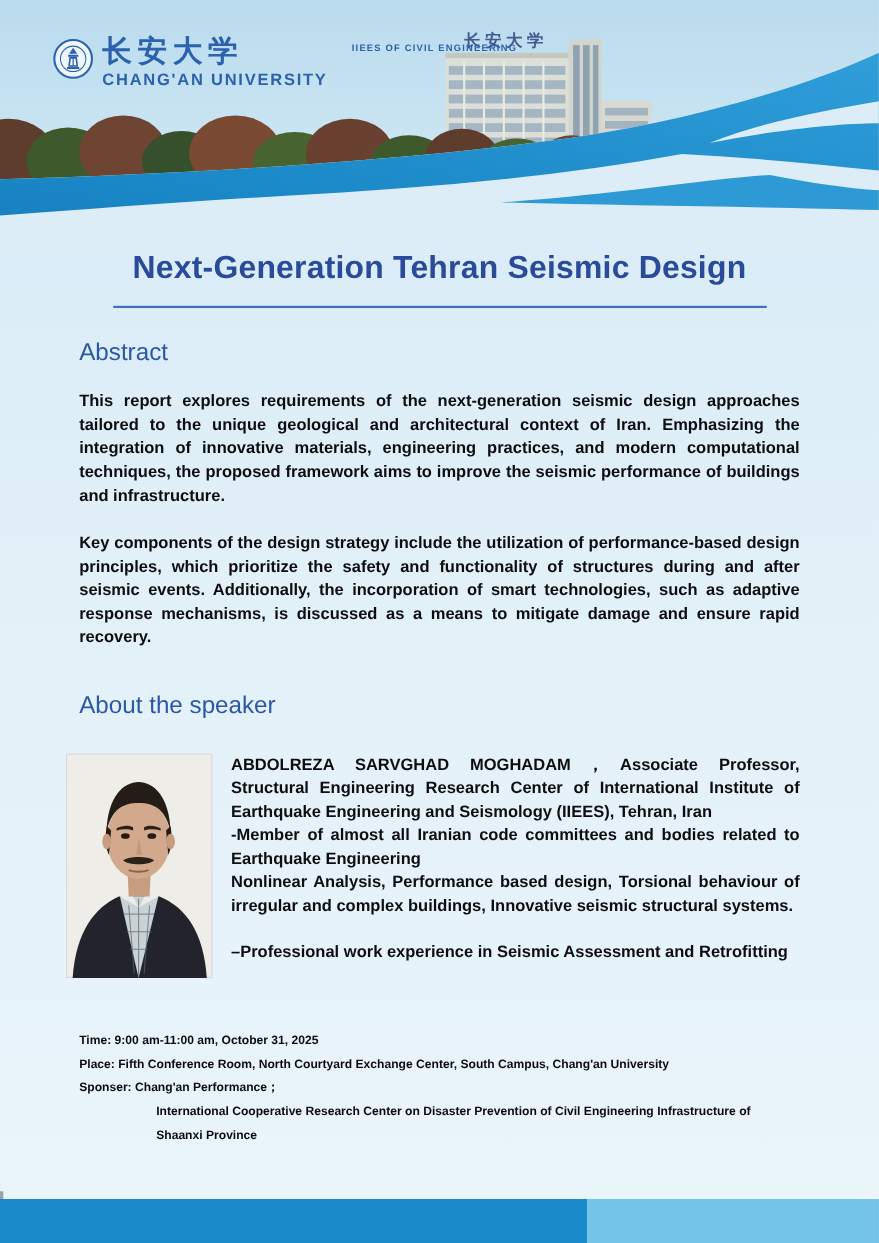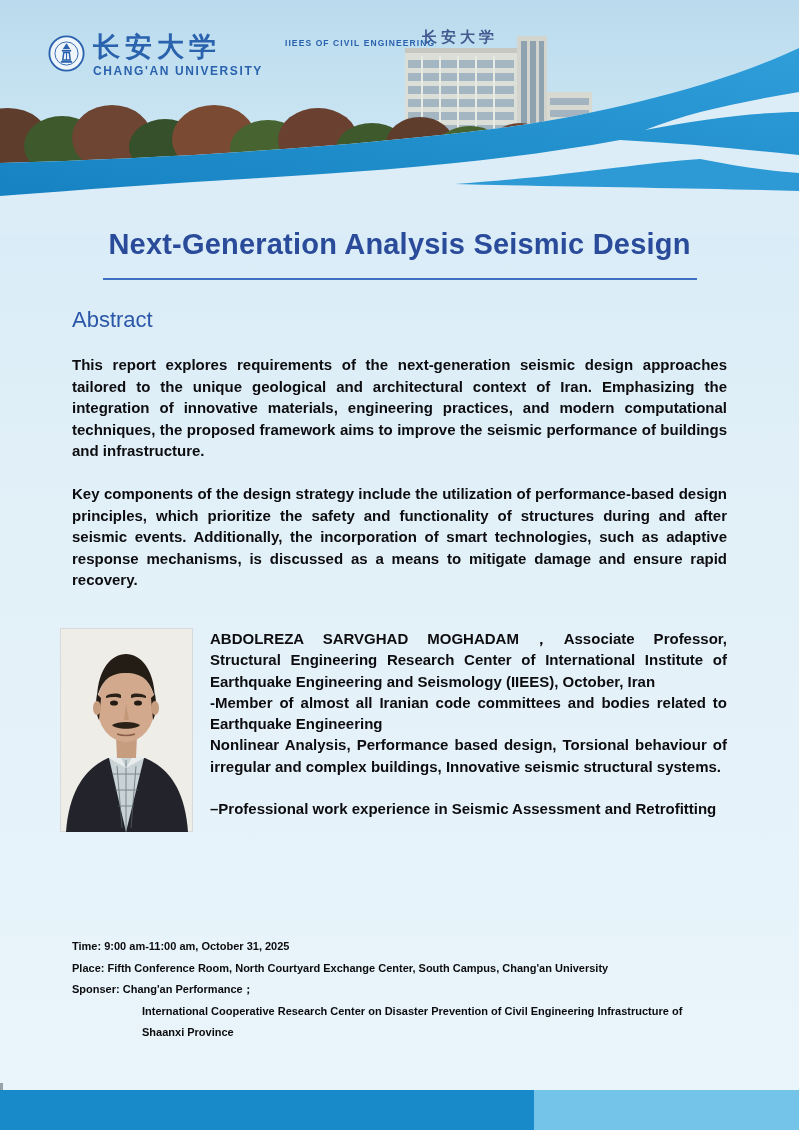--- a/index.html
+++ b/index.html
@@ -13,21 +13,21 @@
   .hero{position:absolute;top:0;left:0;width:799px;height:235px;}
   .photo{position:absolute;top:0;left:0;width:799px;height:175px;
     background:linear-gradient(180deg,#badbed 0%,#c7e3f2 60%,#cfe8f4 100%);}
   .photo svg{position:absolute;top:0;left:0;}
   .waves{position:absolute;top:0;left:0;}
   .logo-row{position:absolute;top:33px;left:48px;display:flex;align-items:flex-start;}
   .seal{width:37px;height:37px;margin-top:2px;}
   .uni-block{margin-left:8px;}
   .cn{color:#2a62ae;font-weight:700;line-height:1;}
   .uni-cn{font-size:27px;letter-spacing:5px;font-family:"DejaVu Serif","Liberation Serif",serif;}
-  .uni-en{color:#2a62ae;font-weight:700;font-size:12px;letter-spacing:1.6px;margin-top:4px;}
+  .uni-en{color:#2a62ae;font-weight:700;font-size:15px;letter-spacing:1.6px;margin-top:4px;}
   .school-block{margin-left:22px;}
   .school-cn{font-size:25px;letter-spacing:3px;margin-top:2px;}
   .school-en{color:#2a62ae;font-weight:700;font-size:8.5px;letter-spacing:1.1px;margin-top:5px;}
   
   .content{position:absolute;top:212px;left:0;width:799px;}
   h1.title{margin:16px 0 0;text-align:center;font-size:29px;font-weight:700;color:#2a4a9a;letter-spacing:.2px;}
   .title-rule{width:594px;height:2px;background:#3f70c3;margin:17px auto 0;}
   section{margin:0 72px;}
   .abstract{margin-top:27px;}
   h2.sec{font-size:22px;font-weight:400;color:#2b57a8;margin:0 0 5px;}
@@ -142,30 +142,31 @@
         <div class="cn uni-cn">长安大学</div>
         <div class="uni-en">CHANG'AN UNIVERSITY</div>
       </div>
       <div class="school-block">
         <div class="school-en">IIEES OF CIVIL ENGINEERING</div>
       </div>
     </div>
   </div>
 
   <div class="content">
-    <h1 class="title">Next-Generation Analysis Seismic Design</h1>
+    <h1 class="title">Next-Generation Tehran Seismic Design</h1>
     <div class="title-rule"></div>
 
     <section class="abstract">
       <h2 class="sec">Abstract</h2>
       <p class="body gap">This report explores requirements of the next-generation seismic design approaches tailored to the unique geological and architectural context of Iran. Emphasizing the integration of innovative materials, engineering practices, and modern computational techniques, the proposed framework aims to improve the seismic performance of buildings and infrastructure.</p>
       <p class="body gap">Key components of the design strategy include the utilization of performance-based design principles, which prioritize the safety and functionality of structures during and after seismic events. Additionally, the incorporation of smart technologies, such as adaptive response mechanisms, is discussed as a means to mitigate damage and ensure rapid recovery.</p>
     </section>
 
     <section class="speaker">
+      <h2 class="sec">About the speaker</h2>
       <div class="spk-row">
         <div class="portrait">
           <svg width="133" height="204" viewBox="0 0 133 204">
             <rect width="133" height="204" fill="#efede8"></rect>
             <rect width="133" height="204" fill="none" stroke="#d7dadb" stroke-width="2"></rect>
 
             <path d="M6,204 C9,162 26,140 48,130 L85,130 C109,140 125,162 128,204 Z" fill="#23242b"></path>
 
             <path d="M49,130 L66,204 L84,130 Z" fill="#c9d3d6"></path>
             <g stroke="#5a666f" stroke-width="1" opacity="0.7">
@@ -196,21 +197,21 @@
 
             <path d="M52,97 C58,93 74,93 80,97 C76,102 56,102 52,97 Z" fill="#2a2118"></path>
 
             <path d="M57,106 C62,108 70,108 75,106" stroke="#8c5f4a" stroke-width="1.6" fill="none"></path>
 
             <ellipse cx="37" cy="80" rx="4" ry="7" fill="#c79d80"></ellipse>
             <ellipse cx="95" cy="80" rx="4" ry="7" fill="#c79d80"></ellipse>
           </svg>
         </div>
         <div class="bio">
-          <p>ABDOLREZA SARVGHAD MOGHADAM，Associate Professor, Structural Engineering Research Center of International Institute of Earthquake Engineering and Seismology (IIEES), October, Iran</p>
+          <p>ABDOLREZA SARVGHAD MOGHADAM，Associate Professor, Structural Engineering Research Center of International Institute of Earthquake Engineering and Seismology (IIEES), Tehran, Iran</p>
           <p>-Member of almost all Iranian code committees and bodies related to Earthquake Engineering</p>
           <p>Nonlinear Analysis, Performance based design, Torsional behaviour of irregular and complex buildings, Innovative seismic structural systems.</p>
           <p class="gap">–Professional work experience in Seismic Assessment and Retrofitting</p>
         </div>
       </div>
     </section>
   </div>
 
   <div class="details">
     <div>Time: 9:00 am-11:00 am, October 31, 2025</div>

